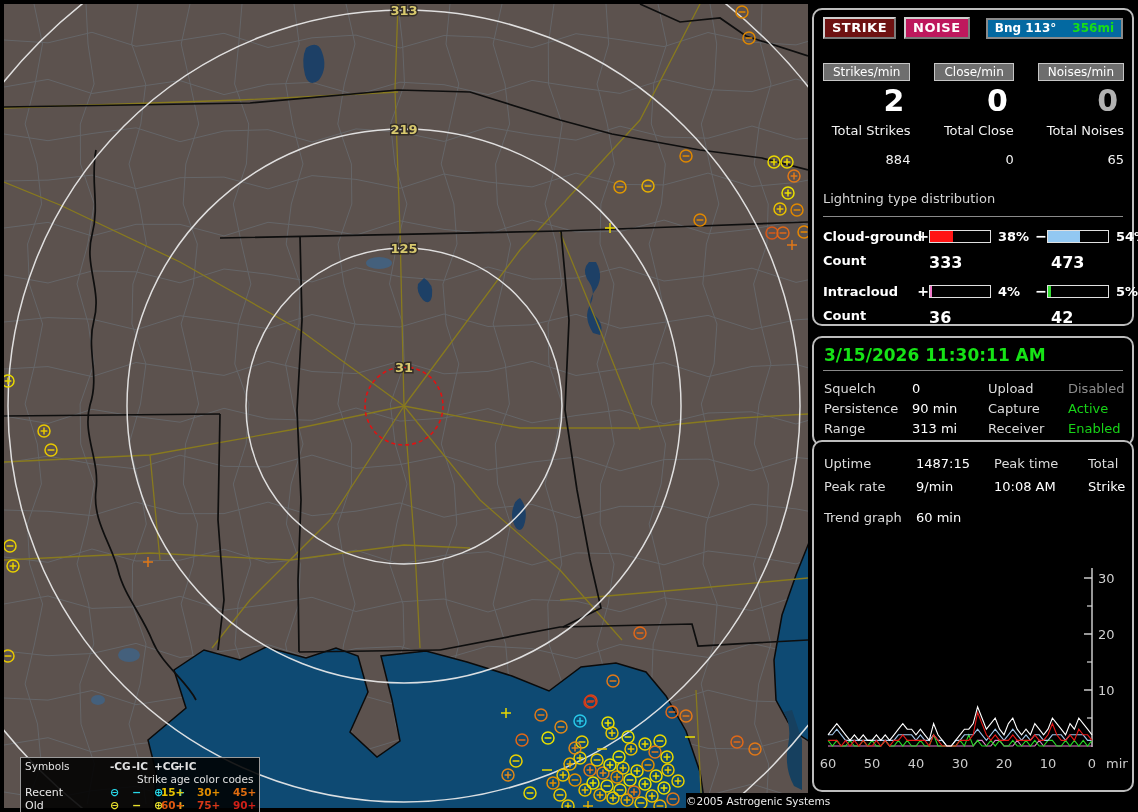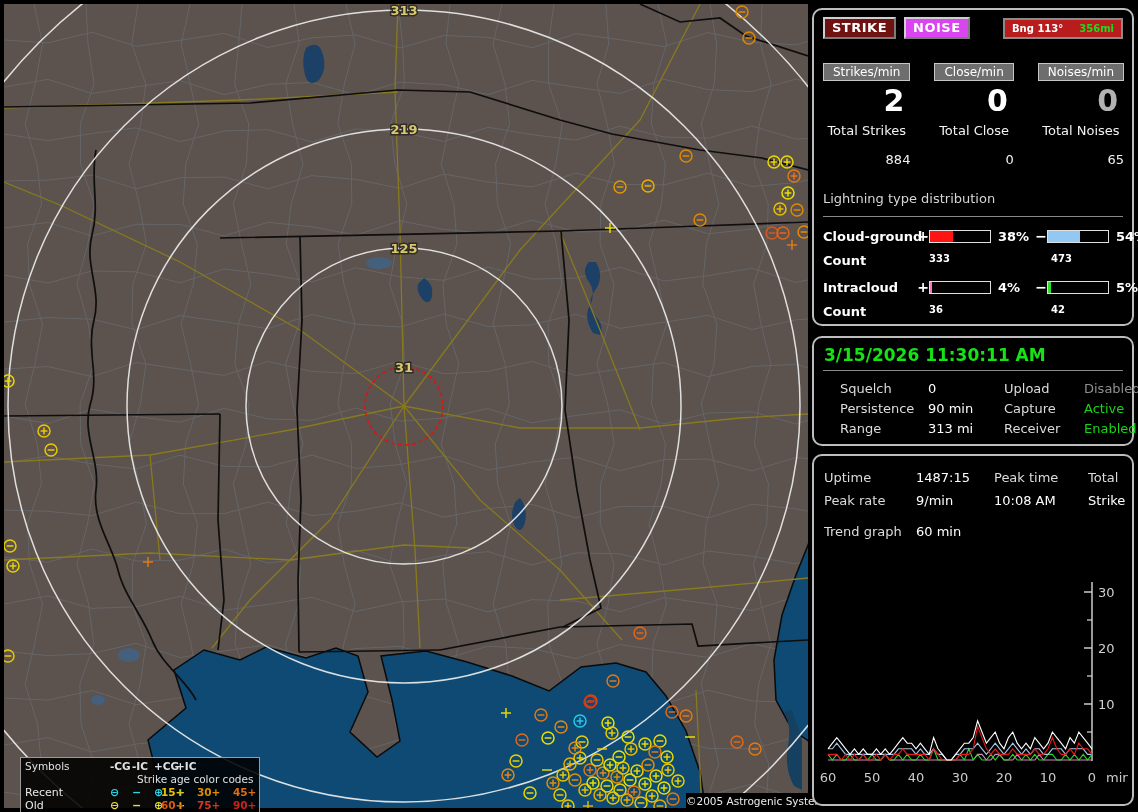--- a/index.html
+++ b/index.html
@@ -19,55 +19,55 @@
   .lg-sym{text-align:center;font-weight:bold;margin-left:39px;}
   .lg-age{text-align:left;font-weight:bold;font-size:10.5px;}
   #map-copyright{position:absolute;left:682px;top:789px;width:126px;height:16px;background:#000;
       color:#ececec;font-size:10.5px;line-height:16px;text-align:center;white-space:nowrap;}
 
   
   .rpanel{position:absolute;left:812px;width:322px;box-sizing:border-box;background:#000;
       border:2px solid #bdbdbd;border-radius:10px;}
   #p1{top:8px;height:318px;padding:7px 9px;}
   #p2{top:336px;height:110px;}
-  #p3{top:454px;height:352px;}
+  #p3{top:440px;height:352px;}
 
   .btn-row{display:flex;align-items:center;}
   .tbtn{display:inline-block;border:2px outset #cfcfcf;padding:0 7px;height:18px;line-height:18px;
       font-weight:bold;font-size:13px;letter-spacing:.5px;cursor:pointer;}
   .strike-btn{background:#6e1212;color:#fff;margin-right:8px;}
-  .noise-btn{background:#d946ef;color:#fff;}
-  .bng-box{margin-left:auto;border:2px solid #8a8a8a;background:#b91c1c;height:17px;line-height:17px;
-      padding:0 7px;font-weight:bold;font-size:10px;white-space:nowrap;}
+  .noise-btn{background:#be185d;color:#fff;}
+  .bng-box{margin-left:auto;border:2px solid #8a8a8a;background:#0369a1;height:17px;line-height:17px;
+      padding:0 7px;font-weight:bold;font-size:12px;white-space:nowrap;}
   .bng-val{color:#18dd18;margin-left:16px;}
 
   .cols{display:grid;grid-template-columns:1fr 1fr 1fr;column-gap:24px;margin-top:22px;}
   .hdr-btn{display:inline-block;background:#6e6e6e;border:1px solid #c6c6c6;color:#fff;
       font-size:12px;height:16px;line-height:16px;padding:0 9px;white-space:nowrap;}
   .col-c{text-align:center;}
   .col-r{text-align:right;}
   .rate{font-size:30px;font-weight:bold;text-align:right;padding-right:6px;margin-top:2px;height:38px;}
   .rate.dim{color:#b2b2b2;}
-  .tot-lab{font-size:13px;text-align:center;color:#f2f2f2;margin-top:2px;white-space:nowrap;}
+  .tot-lab{font-size:13px;text-align:right;color:#f2f2f2;margin-top:2px;white-space:nowrap;}
   .tot-val{font-size:13px;text-align:right;color:#f2f2f2;margin-top:14px;}
 
   .dist-title{margin-top:24px;color:#d6d6d6;font-size:13px;border-bottom:1px solid #8a8a8a;padding-bottom:10px;}
   .dist-row{display:grid;grid-template-columns:94px 12px 64px 42px 12px 64px 38px;align-items:center;margin-top:11px;}
   .dist-row .dl{font-weight:bold;font-size:13px;white-space:nowrap;}
   .sign{font-weight:bold;font-size:14px;text-align:center;}
   .bar{width:60px;height:11px;border:1px solid #e0e0e0;background:#000;}
   .bar i{display:block;height:100%;}
   .pct{font-weight:bold;font-size:13px;padding-left:5px;}
   .cnt-row{display:grid;grid-template-columns:94px 12px 110px 12px 80px;margin-top:9px;}
   .cnt-row .dl{font-weight:bold;font-size:13px;}
-  .cnt{font-weight:bold;font-size:10px;}
+  .cnt{font-weight:bold;font-size:16px;}
 
   .clock-date{color:#16e316;font-weight:bold;font-size:17px;padding:7px 10px 5px 10px;white-space:nowrap;}
   .clock-hr{border-bottom:1px solid #8a8a8a;margin:0 9px;}
-  .clock-rows{padding:8px 10px 0 26px;}
+  .clock-rows{padding:8px 10px 0 10px;}
   .c-row{display:grid;grid-template-columns:88px 76px 80px auto;font-size:13px;line-height:20px;}
   .lbl{color:#dcdcdc;}
   .val{color:#fff;}
   .dimv{color:#8e8e8e;}
   .greenv{color:#18d418;}
 
   .status-rows{padding:10px 10px 0 10px;}
   .s-row{display:grid;grid-template-columns:92px 78px 94px auto;font-size:13px;line-height:23px;}
   .trend-row{display:grid;grid-template-columns:92px auto;font-size:13px;line-height:20px;padding:10px 10px 0 10px;}
   #trend-chart{display:block;margin:2px 3px 0 6px;}

